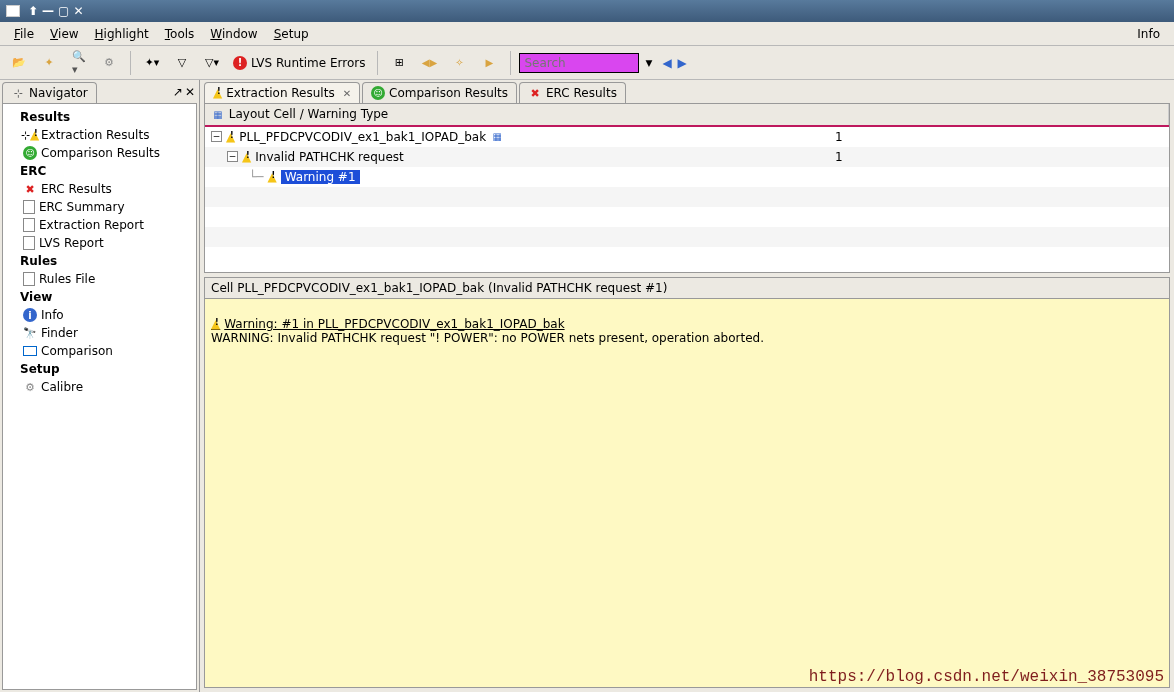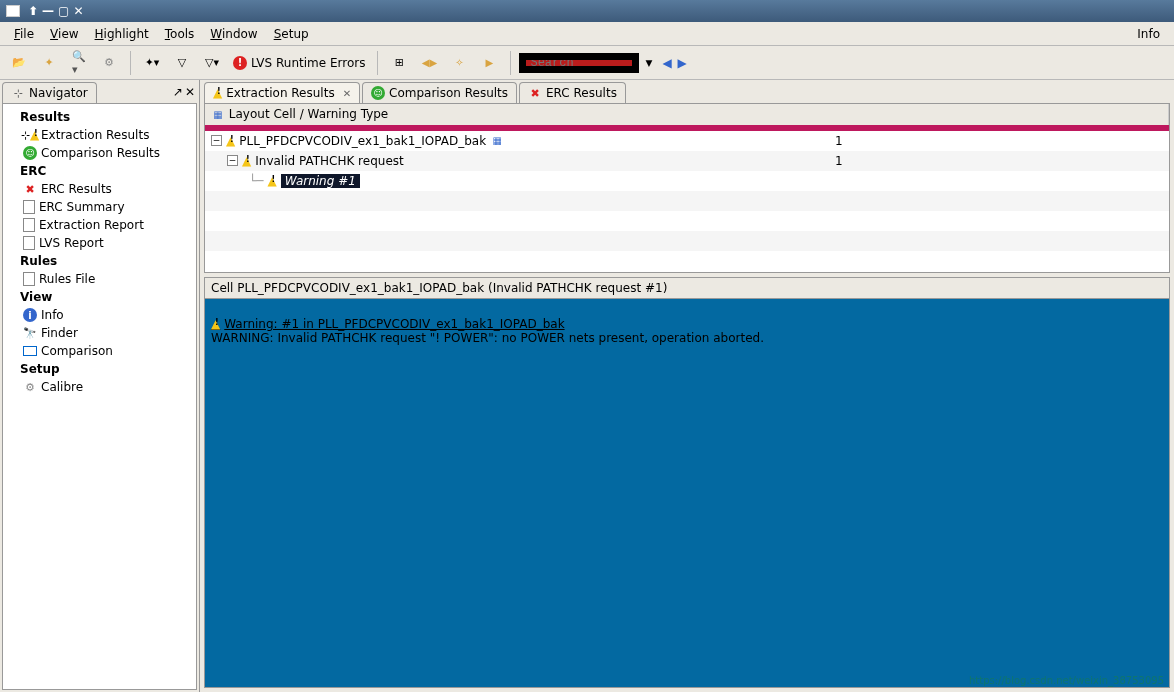--- a/index.html
+++ b/index.html
@@ -15,21 +15,21 @@
 
 .menubar { background: #ece9e2; height: 24px; display: flex; align-items: center; padding: 0 6px; border-bottom: 1px solid #b8b8b8; }
 .menubar .menu-item { padding: 2px 8px; cursor: pointer; }
 .menubar .spacer { flex: 1; }
 .underline { text-decoration: underline; }
 
 
 .toolbar { background: #ece9e2; height: 34px; display: flex; align-items: center; padding: 0 6px; border-bottom: 1px solid #b8b8b8; gap: 4px; }
 .toolbar .tool-btn { width: 26px; height: 26px; border: 1px solid transparent; border-radius: 3px; display: flex; align-items: center; justify-content: center; cursor: pointer; }
 .toolbar .sep { width: 1px; height: 24px; background: #b8b8b8; margin: 0 4px; }
-.toolbar .search-box { height: 20px; width: 120px; border: 7px solid #000000; background: #b91c1c; padding: 0 4px; font-family: Liberation Mono, monospace; }
+.toolbar .search-box { height: 20px; width: 120px; border: 1px solid #000000; background: #d946ef; padding: 0 4px; }
 .toolbar .lvs-err { display: flex; align-items: center; gap: 4px; padding: 0 4px; }
 .toolbar .red-dot { width: 14px; height: 14px; background: #d22; border-radius: 50%; display:flex;align-items:center;justify-content:center;color:#fff;font-size:10px;font-weight:bold; }
 
 
 .main { flex: 1; display: flex; background: #ece9e2; overflow: hidden; }
 
 
 .nav-panel { width: 200px; display: flex; flex-direction: column; border-right: 1px solid #999; }
 .nav-tab { background: #ece9e2; border: 1px solid #999; border-bottom: none; border-top-left-radius: 4px; border-top-right-radius: 4px; padding: 3px 8px; margin: 2px 2px 0 2px; display: inline-flex; align-items: center; gap: 4px; width: fit-content; }
 .nav-tab-row { display: flex; align-items: center; }
@@ -42,37 +42,37 @@
 .content { flex: 1; display: flex; flex-direction: column; overflow: hidden; }
 
 
 .tabs-row { display: flex; align-items: center; padding: 2px 4px 0 4px; background: #ece9e2; }
 .tab { border: 1px solid #999; border-bottom: none; border-top-left-radius: 4px; border-top-right-radius: 4px; padding: 3px 8px; margin-right: 2px; background: #ece9e2; display: flex; align-items: center; gap: 4px; cursor: pointer; }
 .tab.active { background: #f5f2eb; }
 .tab .close-x { font-size: 10px; color: #666; margin-left: 4px; }
 
 
 .results-pane { background: #fff; border: 1px solid #999; margin: 0 4px 4px 4px; flex: 0 0 170px; display: flex; flex-direction: column; }
-.results-header { display: flex; background: #ece9e2; border-bottom: 6px solid #be185d; }
+.results-header { display: flex; background: #ece9e2; border-bottom: 2px solid #be185d; }
 .results-header .col { padding: 3px 6px; border-right: 1px solid #ccc; }
 .col-cell { flex: 1; }
 .col-count { width: 340px; }
 .results-body { flex: 1; overflow: auto; }
 .tree-row { display: flex; align-items: center; height: 20px; }
 .tree-row .cell-main { flex: 1; display: flex; align-items: center; gap: 4px; padding-left: 6px; }
 .tree-row .cell-count { width: 340px; padding-left: 6px; }
 .tree-row.alt { background: #f5f5f5; }
-.tree-row.selected .sel-text { background: #0f172a; color: #fff; padding: 0 4px; font-style: italic; }
+.tree-row.selected .sel-text { background: #1d4ed8; color: #fff; padding: 0 4px; }
 .expander { width: 11px; height: 11px; border: 1px solid #888; background: #fff; display: flex; align-items: center; justify-content: center; font-size: 9px; line-height: 1; cursor: pointer; }
 .indent1 { padding-left: 22px !important; }
 .indent2 { padding-left: 44px !important; }
 .tree-connector { color: #999; font-family: monospace; }
 
 
-.detail-pane { background: #0369a1; border: 1px solid #999; margin: 0 4px 4px 4px; flex: 1; display: flex; flex-direction: column; }
+.detail-pane { background: #fef9c3; border: 1px solid #999; margin: 0 4px 4px 4px; flex: 1; display: flex; flex-direction: column; }
 .detail-header { background: #ece9e2; border-bottom: 1px solid #999; padding: 3px 6px; }
 .detail-body { flex: 1; padding: 4px 6px; font-family: monospace; font-size: 12px; white-space: pre; overflow: auto; }
 .detail-body .warn-line { display: flex; align-items: center; gap: 4px; text-decoration: underline; }
 
 
 .ico { width: 14px; height: 14px; display: inline-flex; align-items: center; justify-content: center; font-size: 11px; }
 .ico-warn { color: #000; position: relative; }
 .ico-warn::before { content: "▲"; color: #f5c518; font-size: 12px; }
 .ico-warn::after { content: "!"; position: absolute; left: 4px; top: 1px; font-size: 8px; font-weight: bold; }
 .ico-smile { width:14px;height:14px;border-radius:50%;background:#3a3;display:flex;align-items:center;justify-content:center;font-size:9px;color:#fff; }
@@ -82,21 +82,21 @@
 .ico-info { width:14px;height:14px;border-radius:50%;background:#36c;color:#fff;display:flex;align-items:center;justify-content:center;font-size:10px;font-weight:bold; }
 .ico-binoc { color:#555; }
 .ico-schem { width:14px;height:10px;border:1px solid #06c;position:relative; }
 .ico-pin { color:#666; }
 .ico-cell { color:#36c;font-size:10px; }
 .ico-folder { color:#d9a441; }
 .ico-wand { color:#d9a441; }
 .ico-zoom { color:#555; }
 .ico-arrows { color:#d9a441; font-size:10px; }
 
-.watermark { position: absolute; bottom: 6px; right: 10px; color: #0f766e; font-size: 10px; pointer-events: none; }
+.watermark { position: absolute; bottom: 6px; right: 10px; color: #7f1d1d; font-size: 16px; pointer-events: none; font-family: Liberation Mono, monospace; }
 </style>
 </head>
 <body>
 
 <div class="titlebar">
   <div class="icon-app"></div>
   <div class="win-controls">
     <span>⬆</span>
     <span>—</span>
     <span>▢</span>

